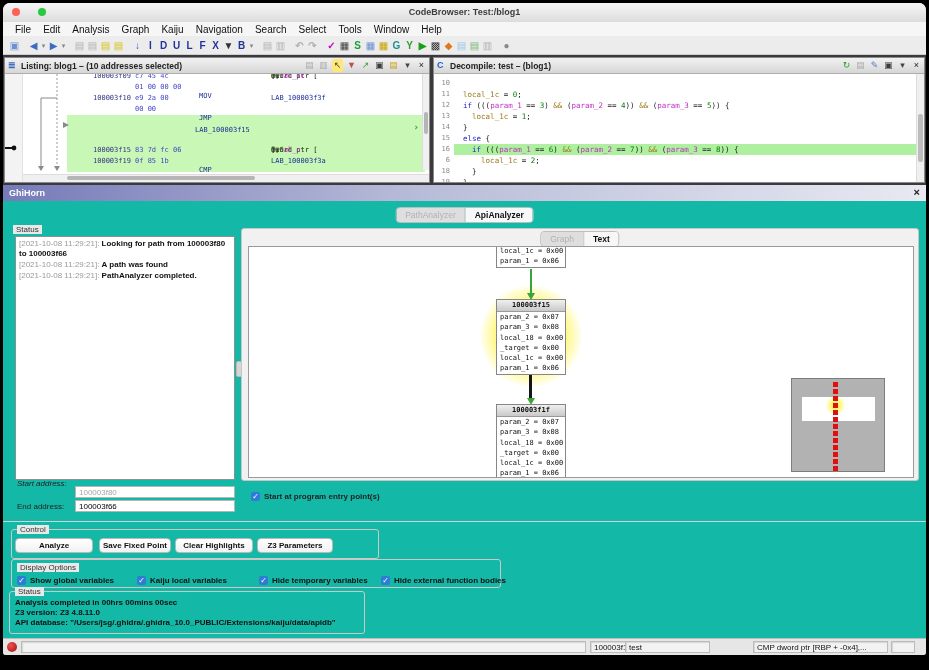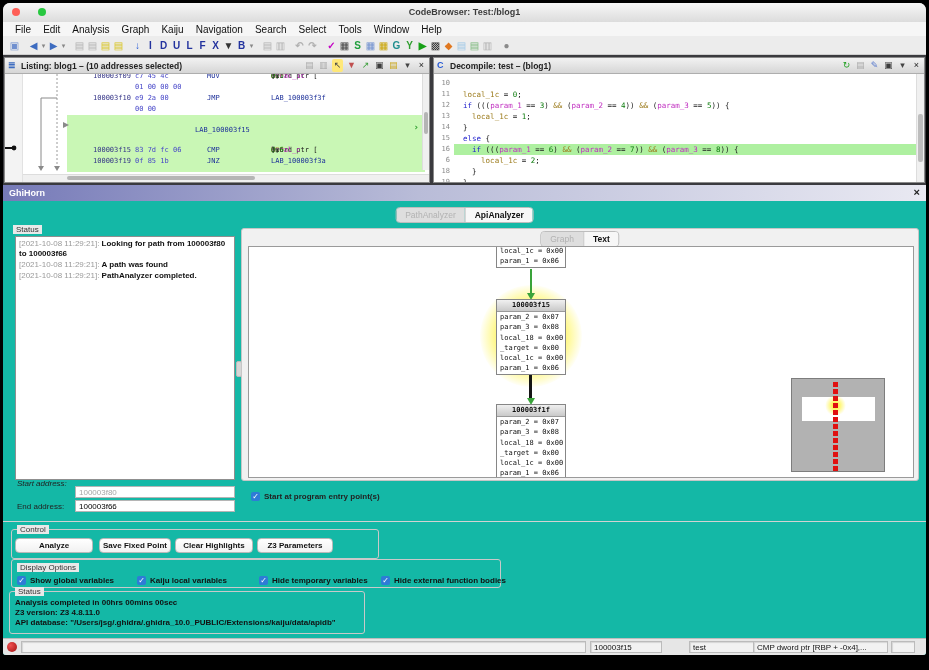--- a/index.html
+++ b/index.html
@@ -33,21 +33,21 @@
   .hi{display:inline-block;width:11px;text-align:center;font-size:9px;line-height:13px;border-radius:2px;}
 
   
   .lcontent{position:absolute;left:0;top:16px;right:0;bottom:0;background:#fff;overflow:hidden;font-family:"DejaVu Sans Mono",monospace;font-size:7px;}
   .lmargin{position:absolute;left:0;top:0;width:17px;height:100%;background:#f3f3f3;border-right:1px solid #e2e2e2;}
   .greenblock{position:absolute;left:62px;top:41px;width:358px;height:57px;}
   .arow{position:absolute;left:0;width:100%;height:11px;line-height:11px;white-space:pre;}
   .arow span{position:absolute;white-space:pre;}
   .a-addr{left:88px;color:#343487;}
   .a-bytes{left:130px;color:#4646c8;}
-  .a-mn{left:202px;color:#1c2f99;}
+  .a-mn{left:194px;color:#1c2f99;margin-top:20px;}
   .a-ops{left:266px;color:#1a1a1a;}
   .a-label{left:190px;color:#1c2f99;}
   .c-reg{color:#ad9b4a;} .c-lv{color:#c02ec0;} .c-n{color:#0b7a0b;} .c-lbl{color:#1c2f99;} .c-p{color:#1a1a1a;}
   .xref-cont{position:absolute;right:10px;top:48px;color:#2e9e2e;font-size:9px;font-weight:bold;}
   .lvscroll{position:absolute;right:0;top:0;width:6px;height:96px;background:#f0f0f0;border-left:1px solid #ddd;}
   .lvthumb{position:absolute;right:1px;top:38px;width:4px;height:22px;background:#b5b5b5;border-radius:2px;}
   .lhscroll{position:absolute;left:18px;right:0;bottom:0;height:7px;background:#f0f0f0;border-top:1px solid #ddd;}
   .lhthumb{position:absolute;left:44px;top:1px;width:188px;height:4px;background:#b5b5b5;border-radius:2px;}
 
   
@@ -376,18 +376,18 @@
           <div class="statline" style="top: 407px;">Z3 version: Z3 4.8.11.0</div>
           <div class="statline" style="top: 417px;">API database: "/Users/jsg/.ghidra/.ghidra_10.0_PUBLIC/Extensions/kaiju/data/apidb"</div>
         </div>
     </div>
   </div>
 
   <div class="statusbar">
     <div class="sbicon"></div>
     <div class="sbcell" style="left:18px;width:565px;"></div>
     <div class="sbcell" style="left:587px;width:72px;">100003f15</div>
-    <div class="sbcell" style="left:686px;width:85px;">test</div>
+    <div class="sbcell" style="left:622px;width:85px;">test</div>
     <div class="sbcell" style="left:750px;width:135px;">CMP dword ptr [RBP + -0x4],...</div>
     <div class="sbcell" style="left:888px;width:24px;"></div>
   </div>
 
 </div>
 
 </body></html>

